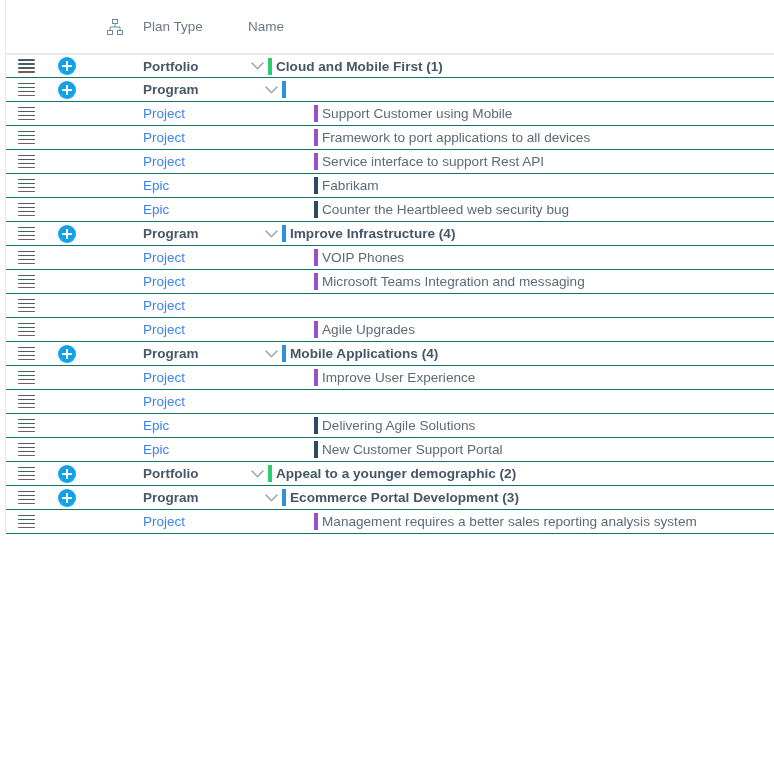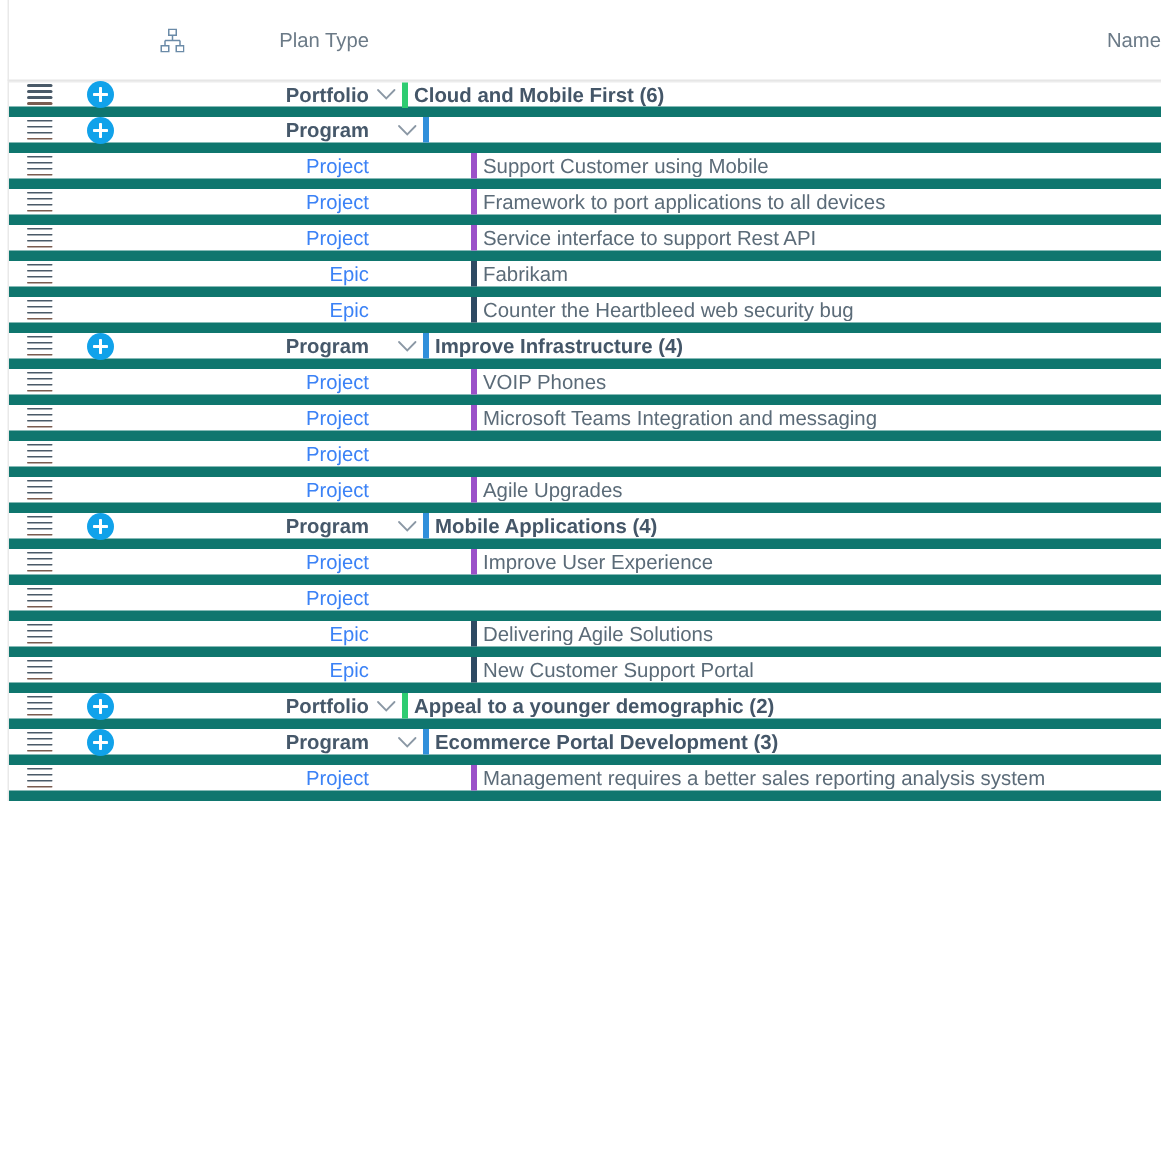--- a/index.html
+++ b/index.html
@@ -10,21 +10,20 @@
     font-family: "Liberation Sans", sans-serif;
     -webkit-font-smoothing: antialiased;
   }
 
   #grid {
     position: relative;
     width: 774px;
     height: 778px;
     background: #ffffff;
     overflow: hidden;
-    text-align: right;
   }
 
   
   .hdr {
     position: relative;
     height: 54px;
     background: #ffffff;
     border-bottom: 1px solid #e6e6e6;
     border-left: 1px solid #e9e9e9;
     margin-left: 5px;
@@ -48,21 +47,21 @@
   
   .rows {
     border-left: 1px solid #e9e9e9;
     margin-left: 5px;
   }
   .row {
     position: relative;
     height: 24px;
     display: flex;
     align-items: center;
-    border-bottom: 7px solid #0f766e;
+    border-bottom: 1px solid #0f766e;
     background: #ffffff;
   }
   .row:first-child { border-top: 1px solid #ececec; }
 
   
   .drag {
     width: 40px; flex: 0 0 40px;
     display: flex; flex-direction: column;
     align-items: center; justify-content: center;
     gap: 2.4px;
@@ -168,21 +167,21 @@
         <div class="hiercell"></div>
         <div class="type bold">Portfolio</div>
         <div class="namecell">
           <div class="indent" style="width: 0px;"></div>
           <div class="chev">
             <svg width="13" height="8" viewBox="0 0 13 8">
               <path d="M1 1 L6.5 6.6 L12 1" stroke="#8b98a5" stroke-width="1.2" fill="none" stroke-linecap="round"></path>
             </svg>
           </div>
           <div class="bar" style="background: rgb(46, 204, 113);"></div>
-          <div class="nm bold">Cloud and Mobile First (6)</div>
+          <div class="nm bold">Cloud and Mobile First (1)</div>
         </div>
       </div>
       <div class="row">
         <div class="drag">
           <i></i>
           <i></i>
           <i></i>
           <i></i>
         </div>
         <div class="addcell">

